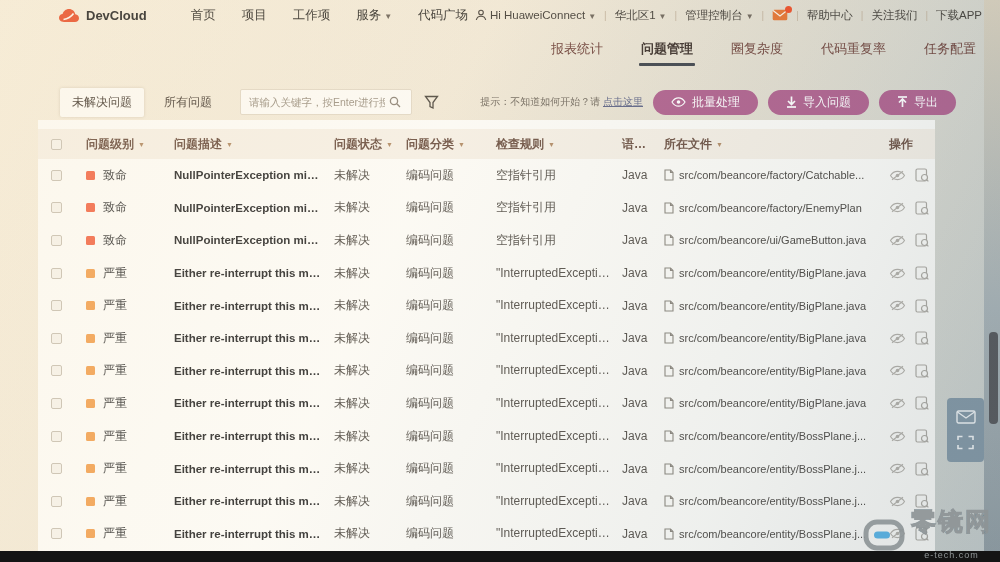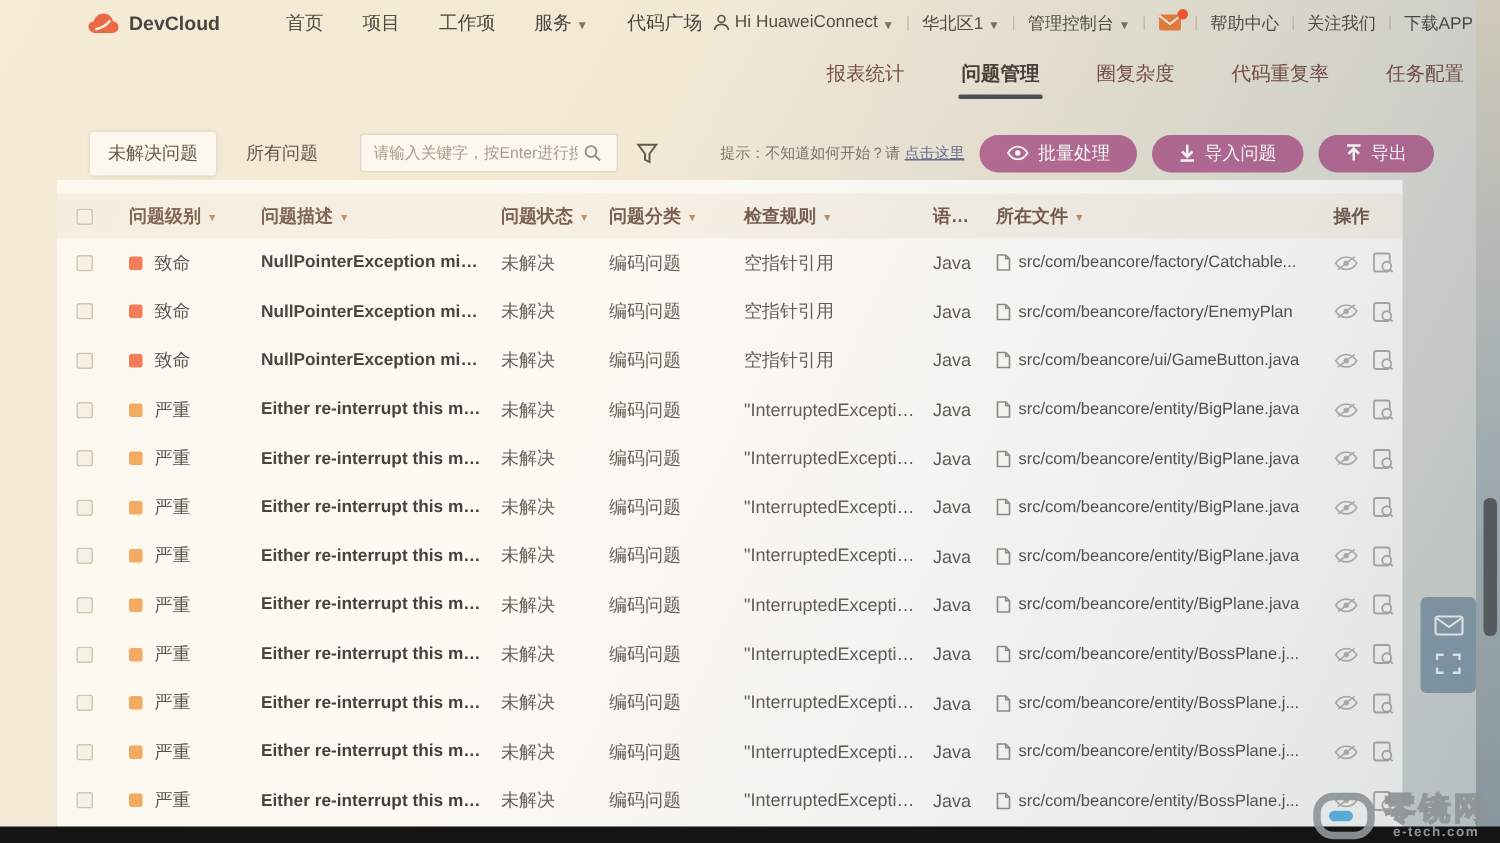--- a/index.html
+++ b/index.html
@@ -57,22 +57,22 @@
   .icon-btn{cursor:pointer;display:flex;align-items:center;opacity:.75;}
   
   .edge-strip{position:absolute;top:0;right:0;width:16px;height:562px;background:linear-gradient(#ddd3be,#a9b3b6 55%,#8f9ba0);}
   .scroll-thumb{position:absolute;right:2px;top:332px;width:9px;height:92px;border-radius:4px;background:#4f4f52;}
   .float-widget{position:absolute;right:16px;top:398px;width:37px;height:64px;background:#8095a3;border-radius:4px;display:flex;flex-direction:column;align-items:center;justify-content:space-evenly;}
   .fw-btn{cursor:pointer;display:flex;align-items:center;}
   
   .bottom-band{position:absolute;left:0;bottom:0;width:1000px;height:11px;background:#141414;z-index:6;}
   .watermark{position:absolute;right:8px;bottom:2px;display:flex;align-items:center;gap:6px;z-index:7;opacity:.92;}
   .wm-text{display:flex;flex-direction:column;align-items:center;line-height:1;}
-  .wm-title{font-size:21px;letter-spacing:2px;color:#0369a1;font-weight:bold;-webkit-text-stroke:1px #8e9496;}
-  .wm-sub{font-size:9px;color:#9aa0a2;margin-top:0;letter-spacing:1px;font-weight:bold;}
+  .wm-title{font-size:25px;letter-spacing:2px;color:#0369a1;font-weight:bold;-webkit-text-stroke:1px #8e9496;}
+  .wm-sub{font-size:9px;color:#9aa0a2;margin-top:17px;letter-spacing:1px;}
   
   .wash{position:absolute;inset:0;pointer-events:none;z-index:5;
     background:linear-gradient(115deg,rgba(248,225,180,.18) 0%,rgba(245,230,200,.10) 40%,rgba(130,150,160,.12) 75%,rgba(110,130,145,.22) 100%);}
 </style>
 </head>
 <body>
 
 <div class="topnav">
   <div class="brand">
     <span style="display:flex">

